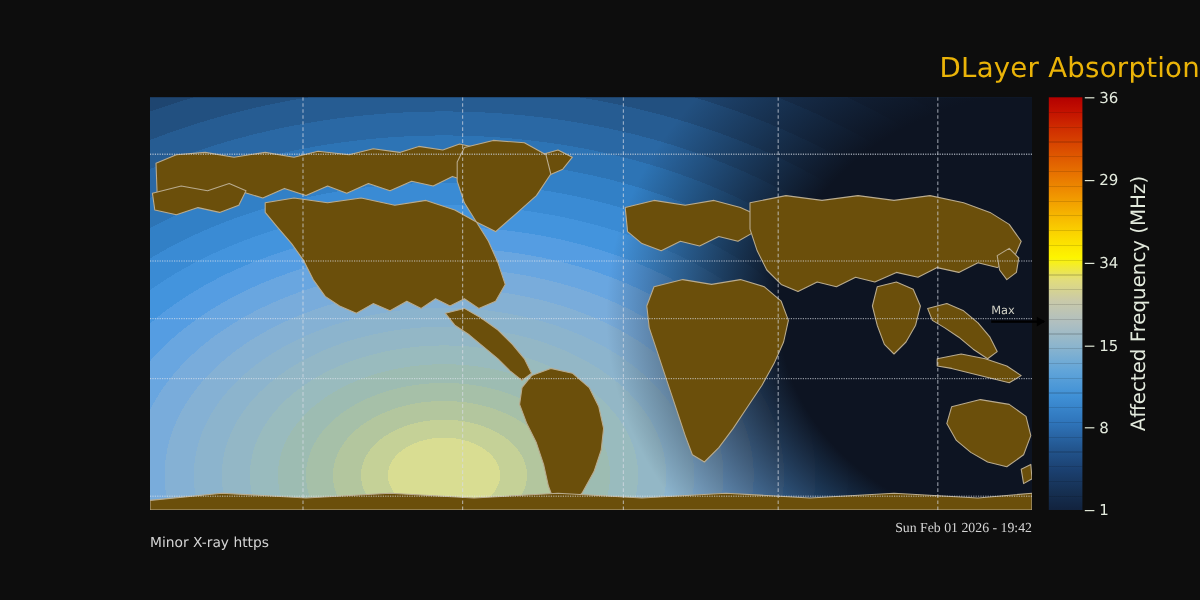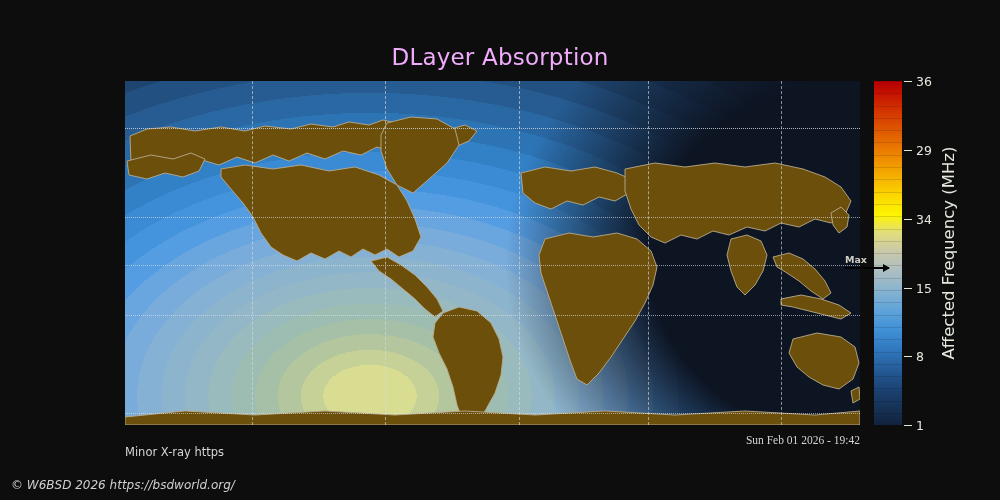--- a/index.html
+++ b/index.html
@@ -1,22 +1,22 @@
 <!DOCTYPE html>
 <html><head>
 <meta charset="utf-8">
 <style>
   html,body{margin:0;padding:0;background:#0d0d0d;}
   body{width:1000px;height:500px;overflow:hidden;
        font-family:"DejaVu Sans","Liberation Sans",sans-serif;}
   #root{position:relative;width:1000px;height:500px;background:#0d0d0d;}
 
   .title{
-    position:absolute;left:0;top:44px;width:1000px;text-align:center;
-    color:#f0abfc;font-size:23px;letter-spacing:.2px;
+    position:absolute;left:0;top:44px;width:1000px;text-align:right;
+    color:#eab308;font-size:23px;letter-spacing:.2px;
   }
 
   
   #map{
     position:absolute;left:125px;top:81px;width:735px;height:344px;
     background:#0f1626;overflow:hidden;
   }
   #mapclip{position:absolute;inset:0;overflow:hidden;}
 
   
@@ -110,21 +110,21 @@
       rgba(0,0,0,0) 1px, rgba(0,0,0,0) 12.3px);
     pointer-events:none;}
   .cb-tick{position:absolute;left:904px;width:8px;height:0;border-top:1.5px solid #dfe6d5;}
   .cb-lab{position:absolute;left:916px;color:#e3eadd;font-size:12.5px;transform:translateY(-50%);text-align:right;}
   #cb-title{
     position:absolute;left:935px;top:81px;width:344px;height:28px;
     transform-origin:0 0;transform:rotate(-90deg) translate(-344px,0);
     color:#e3eadd;font-size:16.5px;text-align:center;line-height:28px;
     white-space:nowrap;
   }
-  #maxmark{position:absolute;left:845px;width:46px;height:18px;font-weight:bold;}
+  #maxmark{position:absolute;left:826px;width:46px;height:18px;}
   #maxmark .mlab{position:absolute;left:0;top:-4px;color:#cfcfc4;font-size:9.5px;}
   #maxmark .marrow{position:absolute;left:0;top:9px;width:44px;height:2px;background:#000;}
   #maxmark .marrow:after{content:"";position:absolute;right:-1px;top:-3px;
     border-left:7px solid #000;border-top:4px solid transparent;border-bottom:4px solid transparent;}
 
   
   .note{position:absolute;color:#d4d4d4;font-size:11.5px;}
   #note1{left:125px;top:430px;}
   #note2{left:125px;top:445px;}
   #stamp{position:absolute;right:140px;top:434px;color:#d4d4d4;font-size:11.5px;font-family:Liberation Serif, serif;}
@@ -217,15 +217,14 @@
 
   <div id="maxmark" style="top:258px">
     <span class="mlab">Max</span>
     <span class="marrow"></span>
   </div>
 
   <div id="cb-title">Affected Frequency (MHz)</div>
 
   <div class="note" id="note2">Minor X-ray https</div>
   <div id="stamp">Sun Feb 01 2026 - 19:42</div>
-  <div id="credit">© W6BSD 2026 https://bsdworld.org/</div>
 
 </div>
 
 </body></html>

